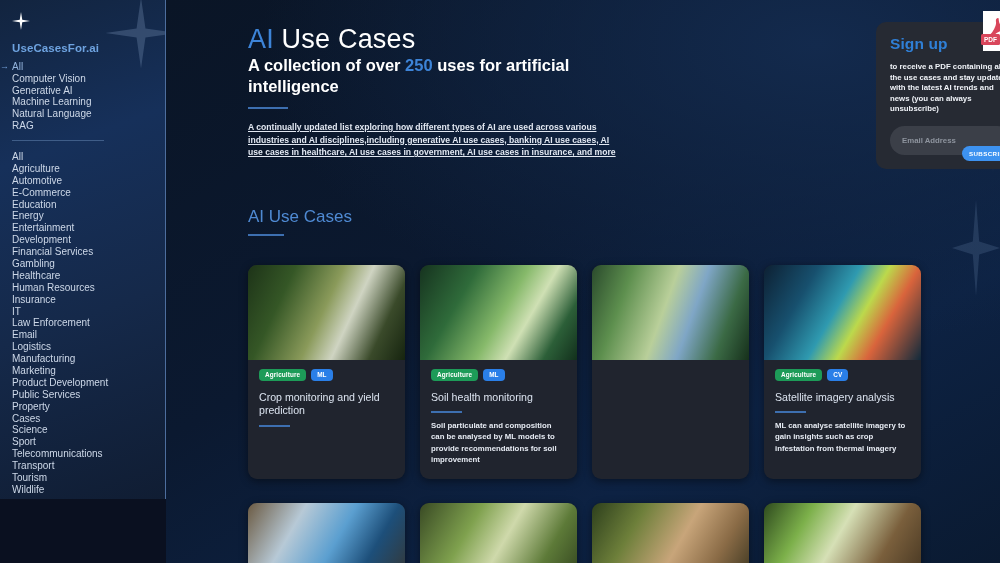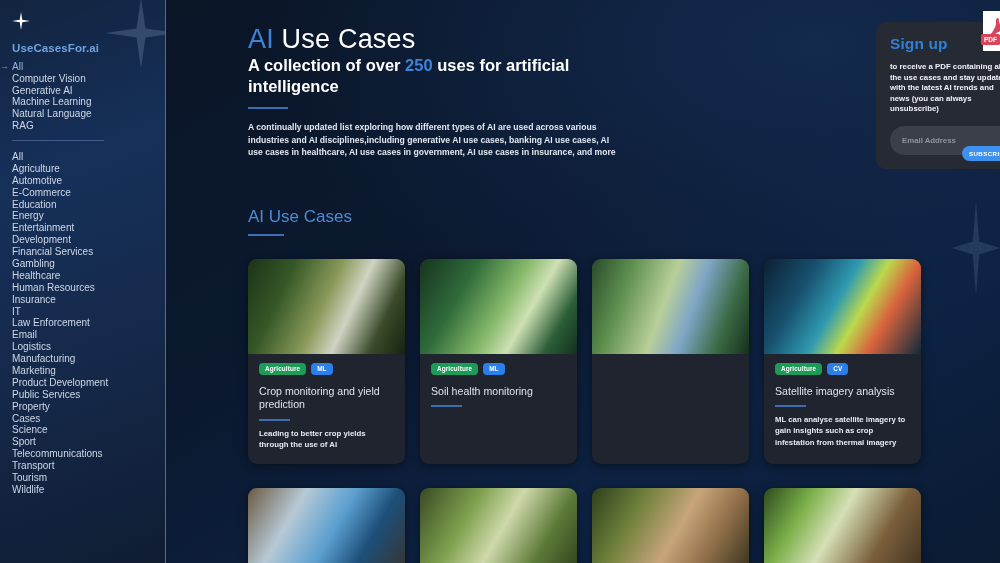--- a/index.html
+++ b/index.html
@@ -17,21 +17,21 @@
     width: 1000px;
     height: 563px;
     display: flex;
     overflow: hidden;
   }
 
   
   .sidebar {
     position: relative;
     width: 166px;
-    height: 563px;
+    height: 499px;
     flex: 0 0 166px;
     background: linear-gradient(160deg, #12243f 0%, #16305a 30%, #15294a 62%, #101d33 100%);
     border-right: 1px solid #4d6e9e;
     overflow: hidden;
     z-index: 5;
   }
   .sidebar-star {
     position: absolute;
     pointer-events: none;
     opacity: .30;
@@ -126,20 +126,21 @@
     margin: 10px 0 0 0;
   }
 
   .hero-desc {
     margin-top: 12px;
     font-size: 8.6px;
     font-weight: bold;
     line-height: 12.6px;
     color: #e2e8f2;
     max-width: 376px;
+    text-decoration: underline;
   }
 
   
   .signup {
     position: absolute;
     left: 710px;
     top: 22px;
     width: 150px;
     padding: 13px 14px 14px 14px;
     background: #262a33;
@@ -216,21 +217,21 @@
   }
   .section-rule {
     width: 36px;
     height: 2px;
     background: #3d6fb0;
     margin-top: 7px;
   }
 
   
   .grid {
-    margin-top: 23px;
+    margin-top: 29px;
     display: grid;
     grid-template-columns: repeat(4, 157px);
     column-gap: 15px;
     row-gap: 24px;
     width: 700px;
   }
   .card {
     background: #20242e;
     border-radius: 9px;
     overflow: hidden;
@@ -395,34 +396,34 @@
             <div class="card-img">
               <div class="ph" style="background: linear-gradient(115deg, rgb(29, 51, 24) 0%, rgb(53, 87, 38) 24%, rgb(138, 154, 90) 48%, rgb(207, 212, 194) 63%, rgb(58, 74, 42) 82%, rgb(22, 36, 15) 100%);"></div>
             </div>
             <div class="card-body">
               <div class="badges">
                 <span class="badge domain">Agriculture</span>
                 <span class="badge tech">ML</span>
               </div>
               <div class="card-title">Crop monitoring and yield prediction</div>
               <div class="card-rule"></div>
-              <div class="card-desc">Leading to better crop yields through the use of AI</div>
             </div>
           </div>
           <div class="card tall">
             <div class="card-img">
               <div class="ph" style="background: linear-gradient(120deg, rgb(22, 51, 31) 0%, rgb(47, 107, 58) 28%, rgb(134, 185, 106) 52%, rgb(207, 224, 180) 66%, rgb(44, 95, 56) 84%, rgb(18, 48, 28) 100%);"></div>
             </div>
             <div class="card-body">
               <div class="badges">
                 <span class="badge domain">Agriculture</span>
                 <span class="badge tech">ML</span>
               </div>
               <div class="card-title">Soil health monitoring</div>
               <div class="card-rule"></div>
+              <div class="card-desc">Soil particulate and composition can be analysed by ML models to provide recommendations for soil improvement</div>
             </div>
           </div>
           <div class="card tall">
             <div class="card-img">
               <div class="ph" style="background: linear-gradient(110deg, rgb(42, 74, 44) 0%, rgb(93, 143, 78) 22%, rgb(185, 207, 154) 46%, rgb(127, 166, 198) 62%, rgb(59, 106, 69) 82%, rgb(22, 48, 27) 100%);"></div>
             </div>
           </div>
           <div class="card tall">
             <div class="card-img">
               <div class="ph" style="background: linear-gradient(120deg, rgb(13, 32, 51) 0%, rgb(23, 80, 110) 26%, rgb(47, 154, 176) 46%, rgb(188, 217, 76) 60%, rgb(217, 100, 60) 74%, rgb(16, 42, 60) 100%);"></div>

